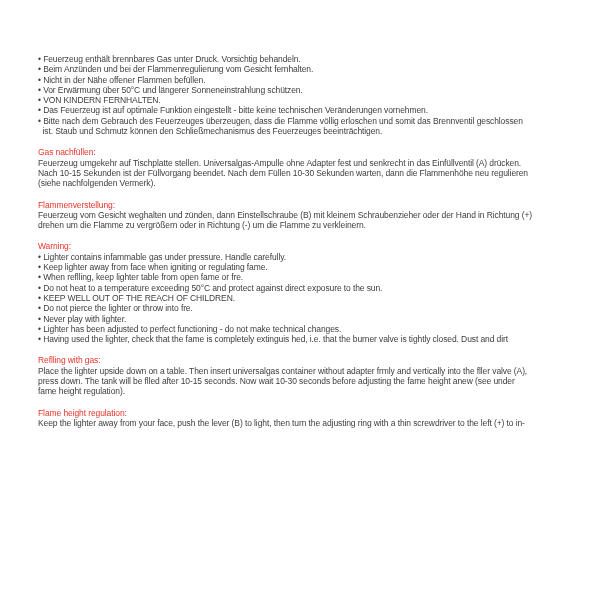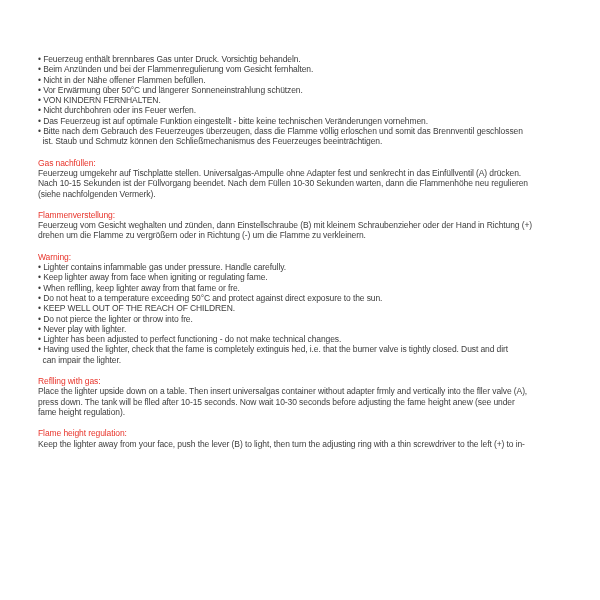--- a/index.html
+++ b/index.html
@@ -51,21 +51,20 @@
   <div class="line">• Feuerzeug enthält brennbares Gas unter Druck. Vorsichtig behandeln.</div>
 
   <div class="line">• Beim Anzünden und bei der Flammenregulierung vom Gesicht fernhalten.</div>
 
   <div class="line">• Nicht in der Nähe offener Flammen befüllen.</div>
 
   <div class="line">• Vor Erwärmung über 50°C und längerer Sonneneinstrahlung schützen.</div>
 
   <div class="line">• VON KINDERN FERNHALTEN.</div>
 
-  <div class="line">• Nicht durchbohren oder ins Feuer werfen.</div>
 
 
   <div class="line">• Das Feuerzeug ist auf optimale Funktion eingestellt - bitte keine technischen Veränderungen vornehmen.</div>
 
   <div class="line">• Bitte nach dem Gebrauch des Feuerzeuges überzeugen, dass die Flamme völlig erloschen und somit das Brennventil geschlossen</div>
 
   <div class="line">  ist. Staub und Schmutz können den Schließmechanismus des Feuerzeuges beeinträchtigen.</div>
 </div>
   </section>
 
@@ -89,35 +88,34 @@
 </div>
   </section>
 
   <section class="section">
     <h2 class="heading">Warning:</h2>
     <div class="lines">
   <div class="line">• Lighter contains infammable gas under pressure. Handle carefully.</div>
 
   <div class="line">• Keep lighter away from face when igniting or regulating fame.</div>
 
-  <div class="line">• When reflling, keep lighter away from that fame or fre.</div>
+  <div class="line">• When reflling, keep lighter table from open fame or fre.</div>
 
   <div class="line">• Do not heat to a temperature exceeding 50°C and protect against direct exposure to the sun.</div>
 
   <div class="line">• KEEP WELL OUT OF THE REACH OF CHILDREN.</div>
 
   <div class="line">• Do not pierce the lighter or throw into fre.</div>
 
   <div class="line">• Never play with lighter.</div>
 
   <div class="line">• Lighter has been adjusted to perfect functioning - do not make technical changes.</div>
 
   <div class="line">• Having used the lighter, check that the fame is completely extinguis hed, i.e. that the burner valve is tightly closed. Dust and dirt</div>
 
-  <div class="line">  can impair the lighter.</div>
 </div>
   </section>
 
   <section class="section">
     <h2 class="heading">Reflling with gas:</h2>
     <div class="lines">
   <div class="line">Place the lighter upside down on a table. Then insert universalgas container without adapter frmly and vertically into the fller valve (A),</div>
 
   <div class="line">press down. The tank will be flled after 10-15 seconds. Now wait 10-30 seconds before adjusting the fame height anew (see under</div>
 

